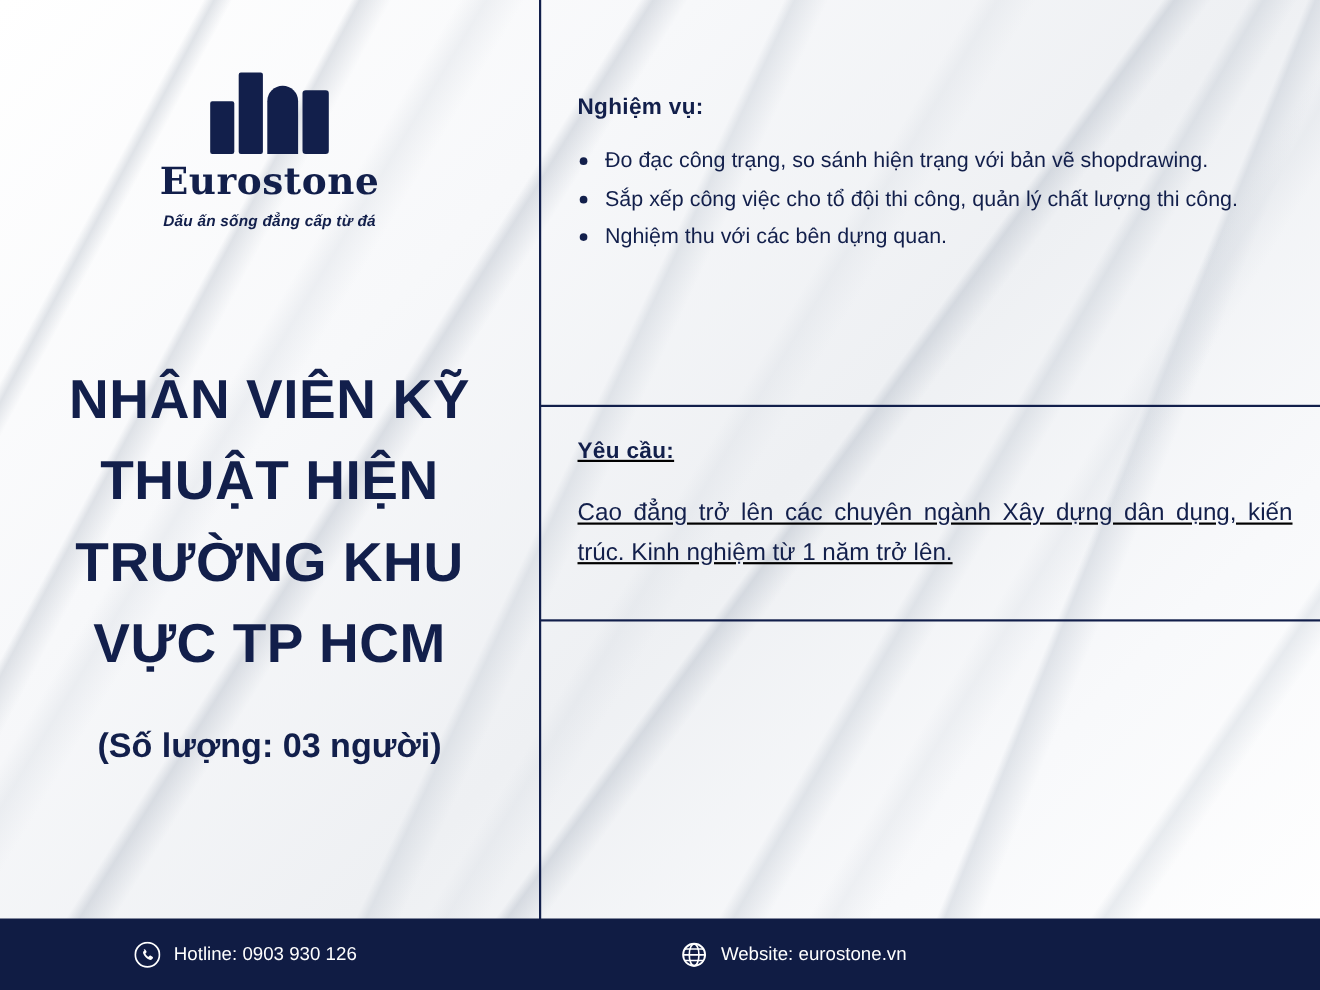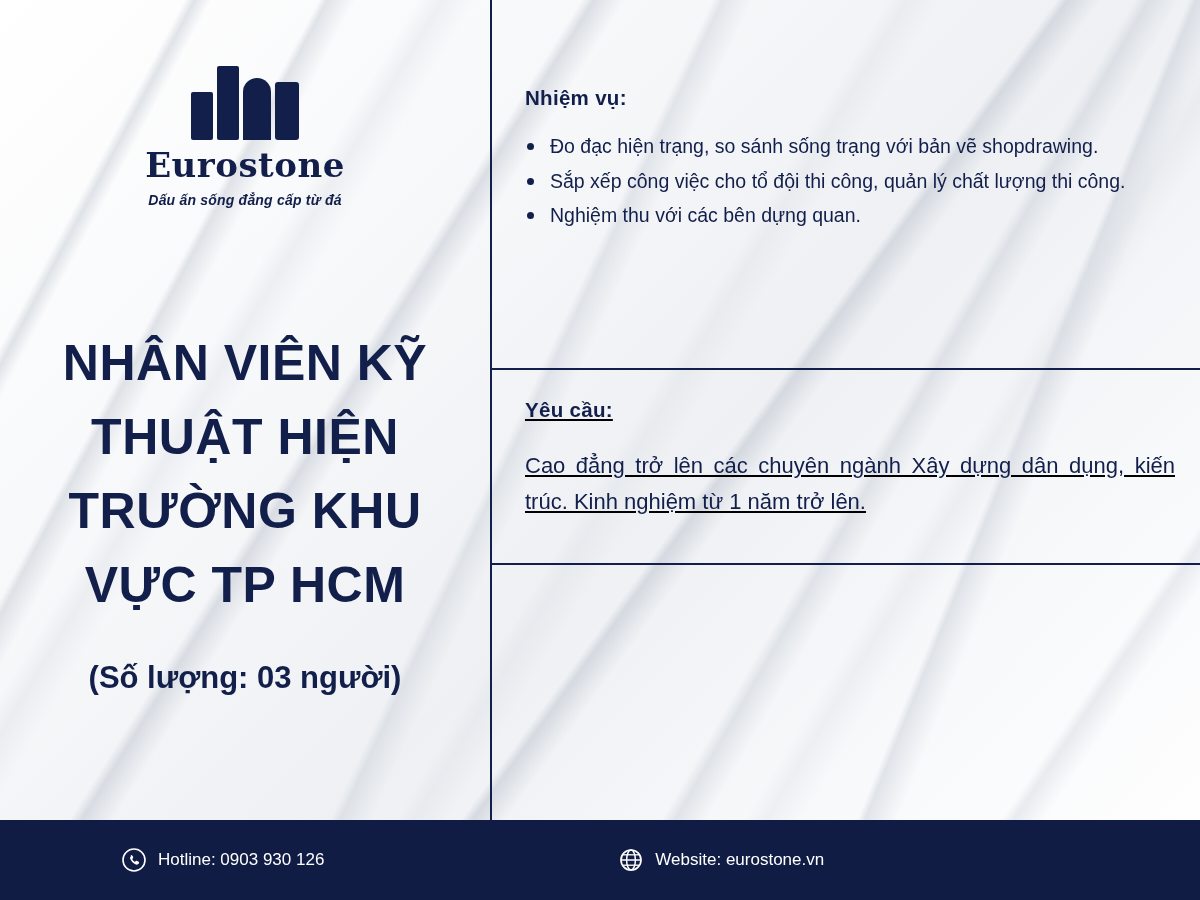--- a/index.html
+++ b/index.html
@@ -103,21 +103,21 @@
   }
   .sec-body {
     margin-top: 26px;
     color: #121f4b;
     font-size: 22px; line-height: 1.62;
     text-align: justify;
   }
 
   
   .footer {
-    position: absolute; left: 0; bottom: 0; width: 1200px; height: 80px;
+    position: absolute; left: 0; bottom: 0; width: 1200px; height: 65px;
     background: #101c44;
     display: flex; align-items: center;
   }
   .foot-item {
     display: flex; align-items: center; gap: 12px;
     color: #ffffff; font-size: 17px;
   }
   .foot-item.hotline { margin-left: 122px; }
   .foot-item.website { margin-left: 295px; }
   .foot-icon { width: 24px; height: 24px; flex: 0 0 24px; }
@@ -145,23 +145,23 @@
     <div class="job-count">(Số lượng: 03 người)</div>
   </div>
 
   <div class="v-divider"></div>
   <div class="h-divider one"></div>
   <div class="h-divider two"></div>
 
   <div class="right">
 
     <div class="section s1">
-      <div class="sec-head">Nhiệm vụ:</div>
+      <div class="sec-head">Nghiệm vụ:</div>
       <ul class="sec-list">
-        <li>Đo đạc hiện trạng, so sánh sống trạng với bản vẽ shopdrawing.</li>
+        <li>Đo đạc công trạng, so sánh hiện trạng với bản vẽ shopdrawing.</li>
         <li>Sắp xếp công việc cho tổ đội thi công, quản lý chất lượng thi công.</li>
         <li>Nghiệm thu với các bên dựng quan.</li>
       </ul>
     </div>
 
     <div class="section s2">
       <div class="sec-head">Yêu cầu:</div>
       <div class="sec-body">Cao đẳng trở lên các chuyên ngành Xây dựng dân dụng, kiến trúc. Kinh nghiệm từ 1 năm trở lên.</div>
     </div>
 

